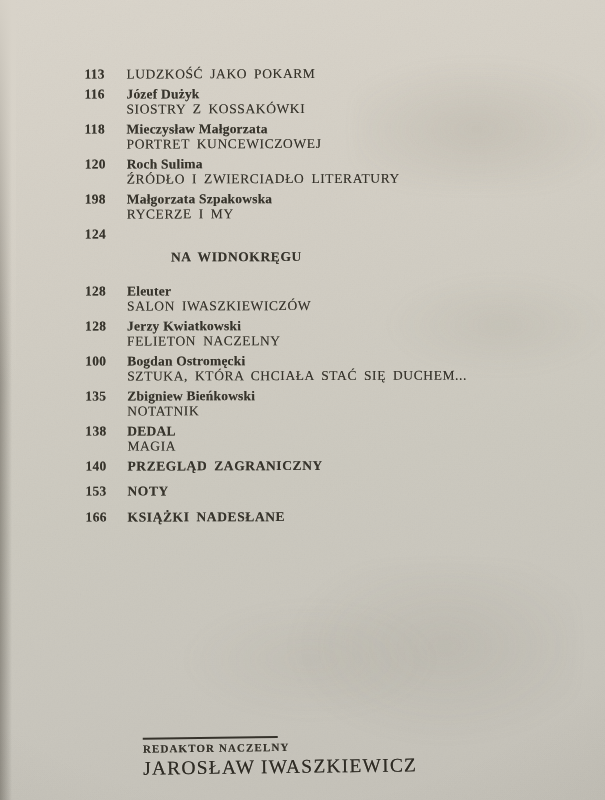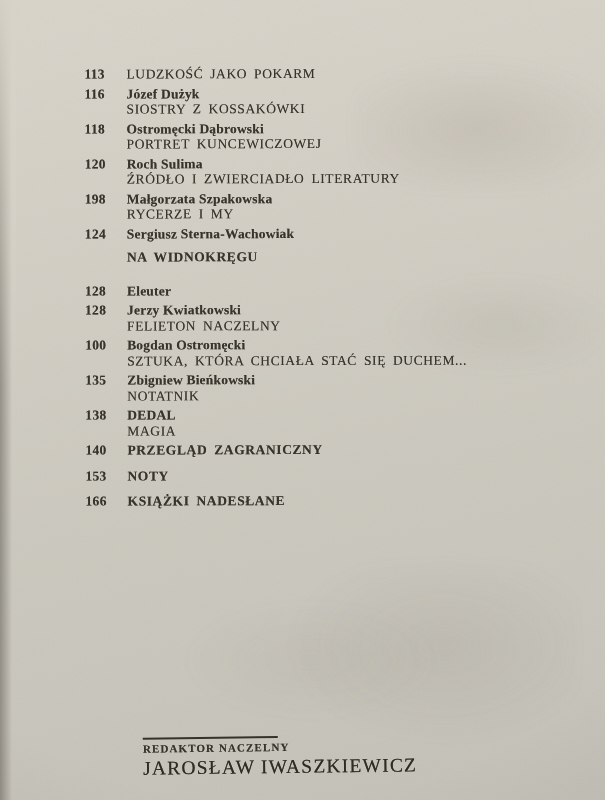--- a/index.html
+++ b/index.html
@@ -47,21 +47,21 @@
     background: radial-gradient(135% 105% at 45% 35%, rgba(0,0,0,0) 62%, rgba(66,61,51,.12) 100%);
   }
 
   
   .toc {
     position: absolute; left: 85px; top: 66px; width: 470px;
     transform: rotate(-0.15deg);
   }
   .entry { display: flex; align-items: flex-start; }
   .entry.work    { margin-bottom: 4px; }
-  .entry.section { margin-top: 8px; margin-bottom: 18px; }
+  .entry.section { margin-top: 8px; margin-bottom: 18px; gap: 44px; }
   .entry.single  { margin-bottom: 10px; }
 
   .num {
     flex: 0 0 42px; width: 42px;
     font-size: 13.5px; line-height: 15.5px; font-weight: 700;
     letter-spacing: .3px;
   }
   .cols { display: block; }
   .author {
     display: block;
@@ -132,21 +132,21 @@
     <span class="num">116</span>
     <span class="cols">
       <span class="author">Józef Dużyk</span>
       <span class="title">SIOSTRY Z KOSSAKÓWKI</span>
     </span>
   </div>
 
   <div class="entry work">
     <span class="num">118</span>
     <span class="cols">
-      <span class="author">Ostromęcki Dąbrowski</span>
+      <span class="author">Mieczysław Małgorzata</span>
       <span class="title">PORTRET KUNCEWICZOWEJ</span>
     </span>
   </div>
 
   <div class="entry work">
     <span class="num">120</span>
     <span class="cols">
       <span class="author">Roch Sulima</span>
       <span class="title">ŹRÓDŁO I ZWIERCIADŁO LITERATURY</span>
     </span>
@@ -156,33 +156,33 @@
     <span class="num">198</span>
     <span class="cols">
       <span class="author">Małgorzata Szpakowska</span>
       <span class="title">RYCERZE I MY</span>
     </span>
   </div>
 
   <div class="entry work">
     <span class="num">124</span>
     <span class="cols">
-      <span class="author">Sergiusz Sterna-Wachowiak</span>
     </span>
   </div>
 
   <div class="entry section">
     <span class="num"></span>
     <span class="heading">NA WIDNOKRĘGU</span>
   </div>
 
   <div class="entry work">
     <span class="num">128</span>
     <span class="cols">
       <span class="author">Eleuter</span>
+      <span class="title">SALON IWASZKIEWICZÓW</span>
     </span>
   </div>
 
   <div class="entry work">
     <span class="num">128</span>
     <span class="cols">
       <span class="author">Jerzy Kwiatkowski</span>
       <span class="title">FELIETON NACZELNY</span>
     </span>
   </div>

